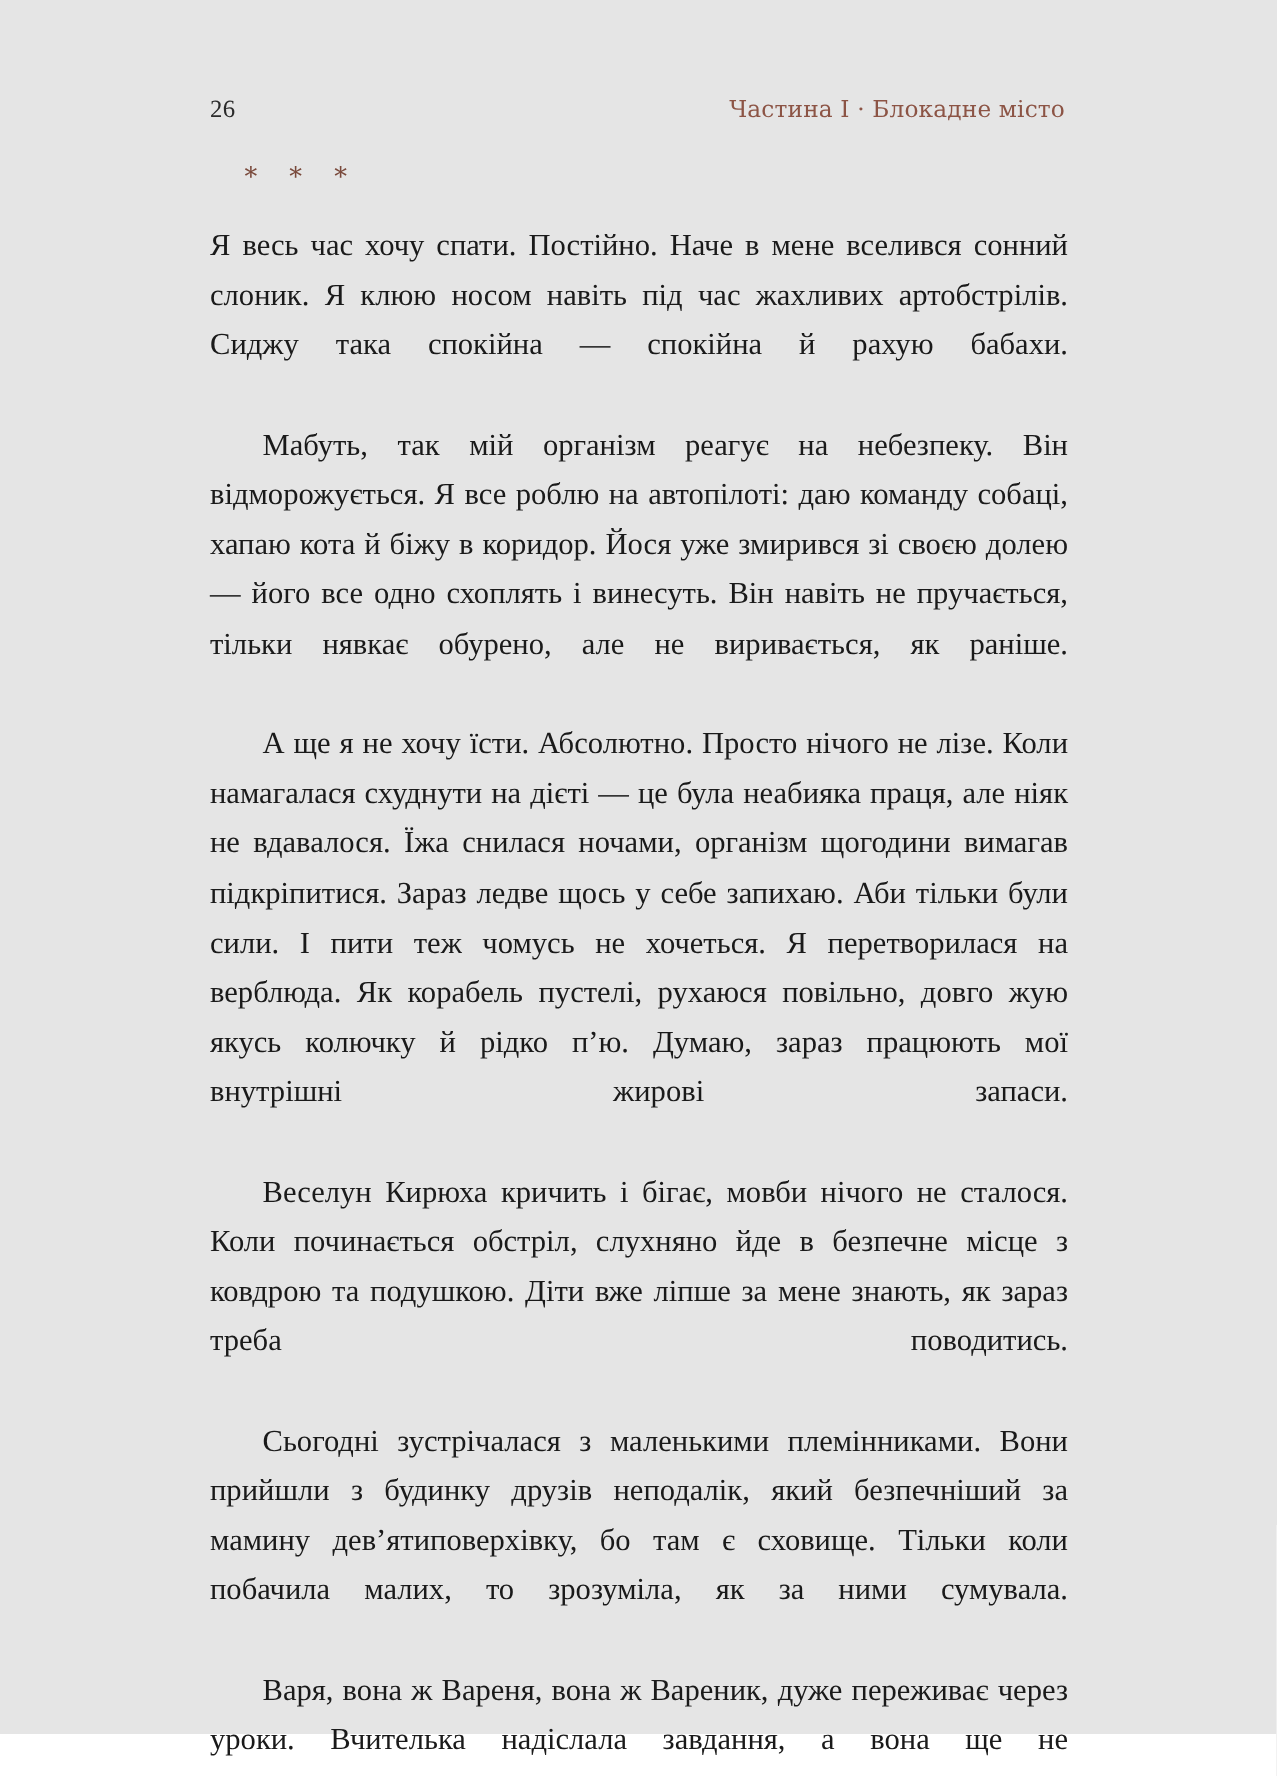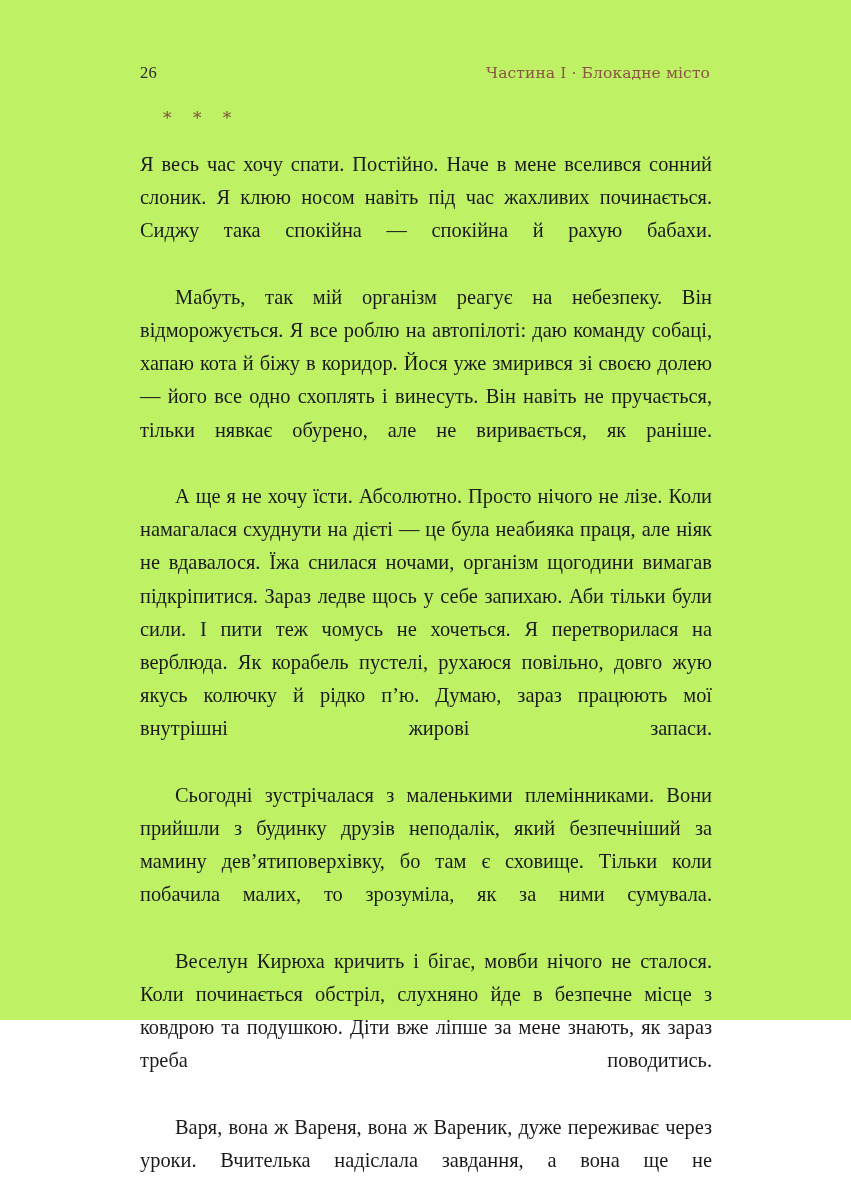--- a/index.html
+++ b/index.html
@@ -16,22 +16,22 @@
     position: relative;
     overflow: hidden;
     -webkit-font-smoothing: antialiased;
   }
 
   .page {
     position: absolute;
     left: 0;
     top: 0;
     width: 851px;
-    height: 1020px;
-    background: #bef264;
+    height: 1156px;
+    background: #e5e5e5;
   }
 
   
   .running-head {
     position: absolute;
     left: 140px;
     top: 63px;
     width: 570px;
     height: 24px;
     display: flex;
@@ -106,21 +106,21 @@
 <div class="page">
 
   <div class="running-head">
     <span class="folio">26</span>
     <span class="running-title">Частина I · Блокадне місто</span>
   </div>
 
   <div class="divider">* * *</div>
 
   <div class="textblock">
-    <p class="para no-indent">Я весь час хочу спати. Постійно. Наче в мене вселився сонний слоник. Я клюю носом навіть під час жахливих починається. Сиджу така спокійна — спокійна й рахую бабахи.</p>
+    <p class="para no-indent">Я весь час хочу спати. Постійно. Наче в мене вселився сонний слоник. Я клюю носом навіть під час жахливих артобстрілів. Сиджу така спокійна — спокійна й рахую бабахи.</p>
     <p class="para">Мабуть, так мій організм реагує на небезпеку. Він відморожується. Я все роблю на автопілоті: даю команду собаці, хапаю кота й біжу в коридор. Йося уже змирився зі своєю долею — його все одно схоплять і винесуть. Він навіть не пручається, тільки нявкає обурено, але не виривається, як раніше.</p>
     <p class="para">А ще я не хочу їсти. Абсолютно. Просто нічого не лізе. Коли намагалася схуднути на дієті — це була неабияка праця, але ніяк не вдавалося. Їжа снилася ночами, організм щогодини вимагав підкріпитися. Зараз ледве щось у себе запихаю. Аби тільки були сили. І пити теж чомусь не хочеться. Я перетворилася на верблюда. Як корабель пустелі, рухаюся повільно, довго жую якусь колючку й рідко п’ю. Думаю, зараз працюють мої внутрішні жирові запаси.</p>
+    <p class="para">Веселун Кирюха кричить і бігає, мовби нічого не сталося. Коли починається обстріл, слухняно йде в безпечне місце з ковдрою та подушкою. Діти вже ліпше за мене знають, як зараз треба поводитись.</p>
     <p class="para">Сьогодні зустрічалася з маленькими племінниками. Вони прийшли з будинку друзів неподалік, який безпечніший за мамину дев’ятиповерхівку, бо там є сховище. Тільки коли побачила малих, то зрозуміла, як за ними сумувала.</p>
-    <p class="para">Веселун Кирюха кричить і бігає, мовби нічого не сталося. Коли починається обстріл, слухняно йде в безпечне місце з ковдрою та подушкою. Діти вже ліпше за мене знають, як зараз треба поводитись.</p>
     <p class="para">Варя, вона ж Вареня, вона ж Вареник, дуже переживає через уроки. Вчителька надіслала завдання, а вона ще не</p>
   </div>
 
 </div>
 
 </body></html>

